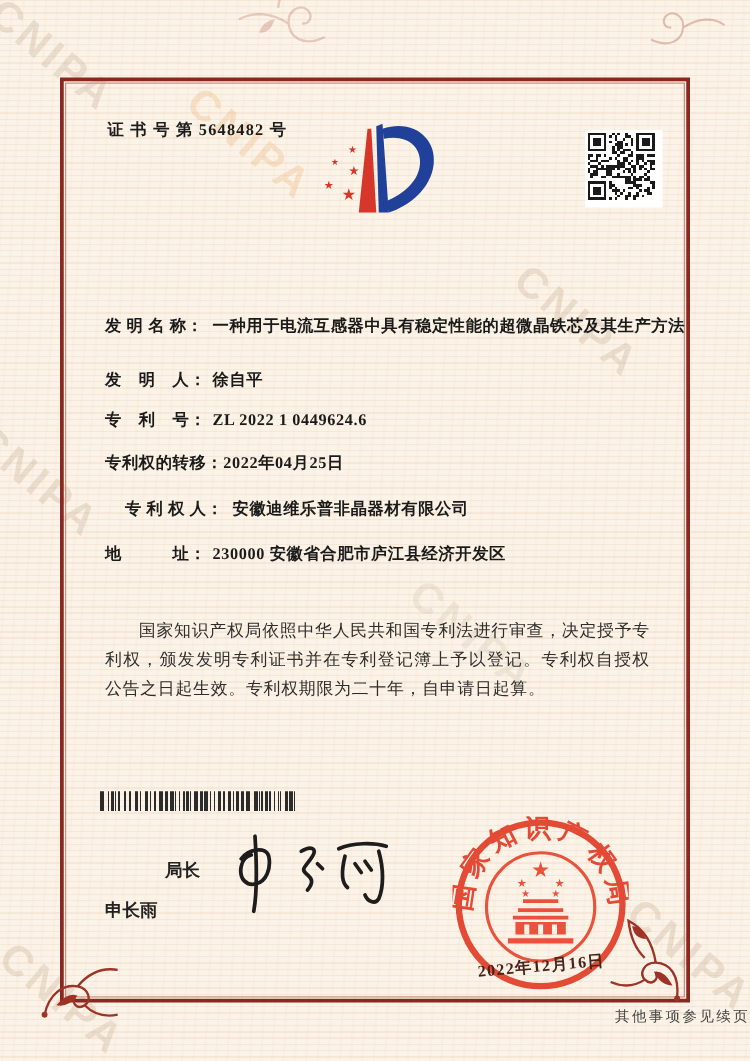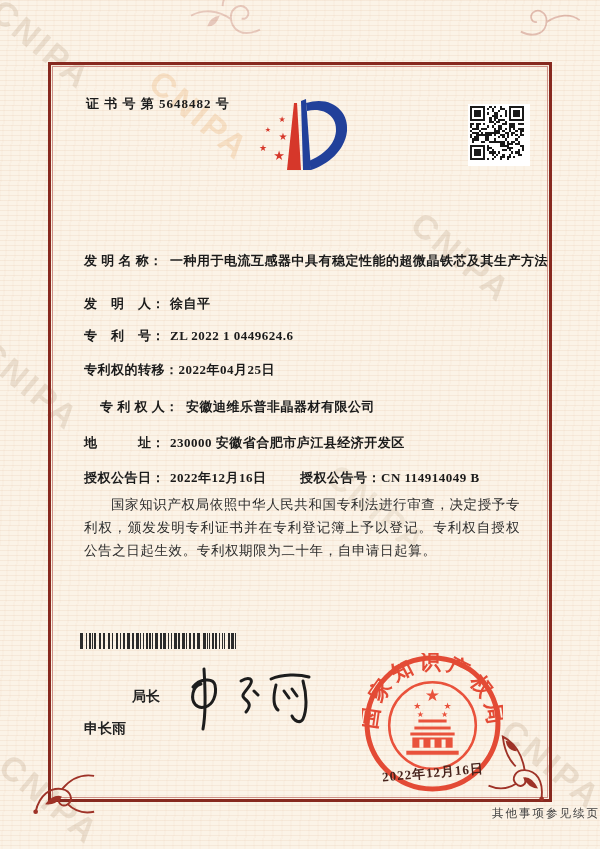--- a/index.html
+++ b/index.html
@@ -334,26 +334,20 @@
     </div>
     <div class="fr fr4">
       <span class="lab">专利权的转移：</span><span>2022年04月25日</span>
     </div>
     <div class="fr fr5">
       <span class="lab">专 利 权 人：</span><span>安徽迪维乐普非晶器材有限公司</span>
     </div>
     <div class="fr fr6">
       <span class="lab">地　　　址：</span><span>230000 安徽省合肥市庐江县经济开发区</span>
     </div>
-    <div class="fr fr7">
-      <span class="lab">授权公告日：</span><span>2022年12月16日</span>
-      <span class="pair2">
-        <span>授权公告号：</span><span>CN 114914049 B</span>
-      </span>
-    </div>
 
     <div class="paras">
       <p>国家知识产权局依照中华人民共和国专利法进行审查，决定授予专利权，颁发发明专利证书并在专利登记簿上予以登记。专利权自授权公告之日起生效。专利权期限为二十年，自申请日起算。</p>
     </div>
 
     <div class="barcode">
       <svg id="bcsvg" viewBox="0 0 162 16" fill="#2b2b2b">
           <rect x="0" y="0" width="3" height="16"></rect>
           <rect x="6" y="0" width="1" height="16"></rect>
           <rect x="9" y="0" width="2" height="16"></rect>

